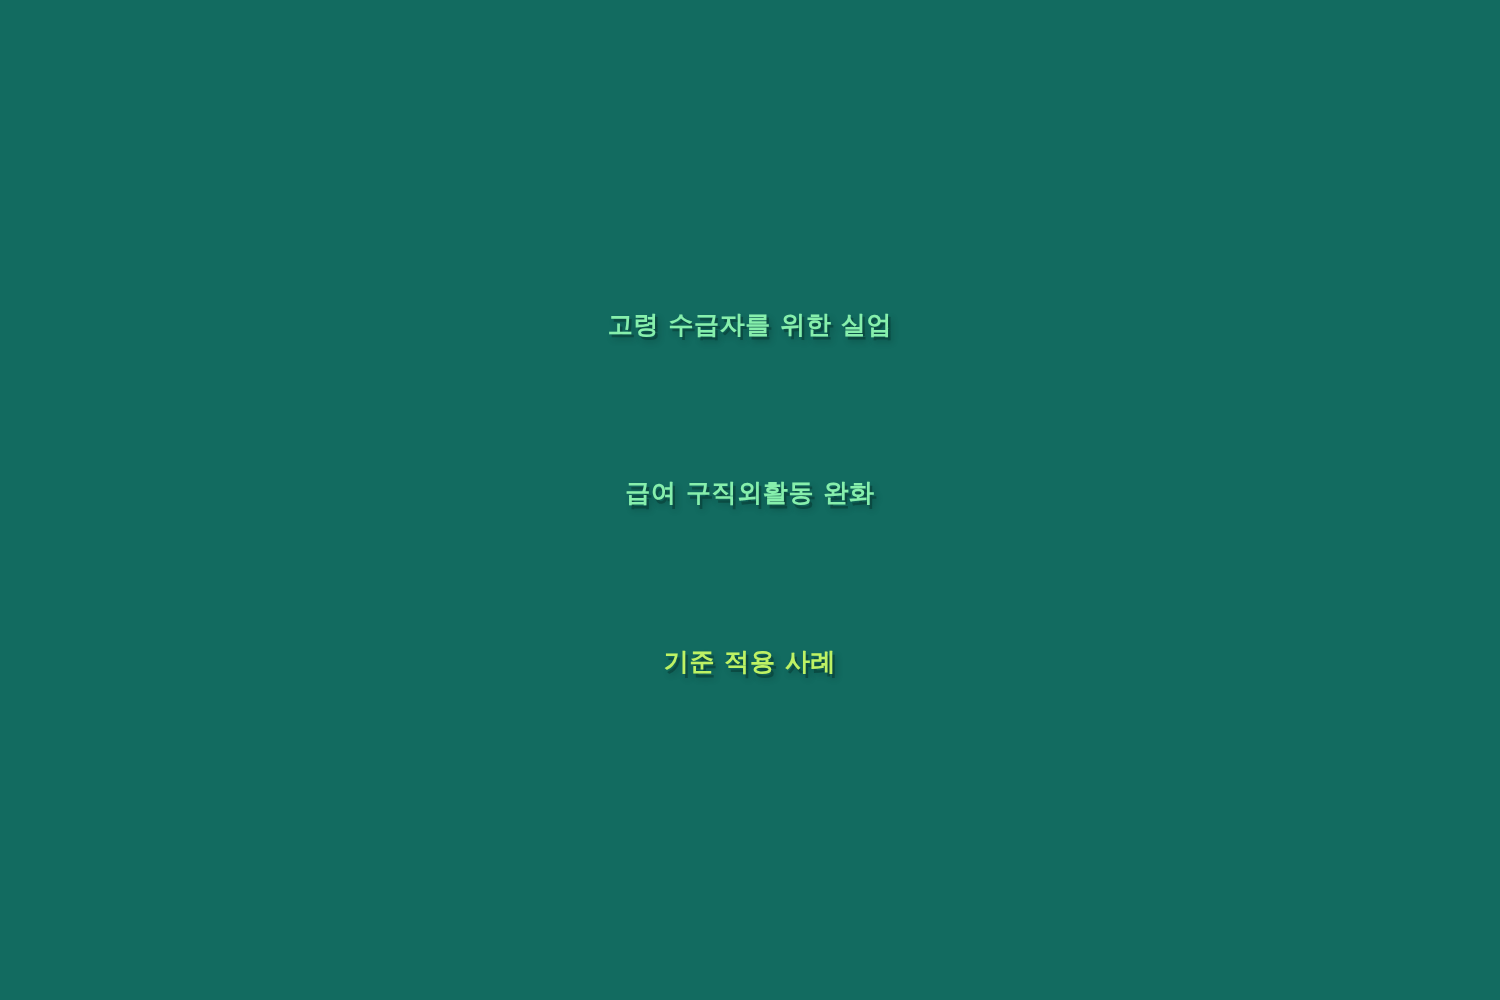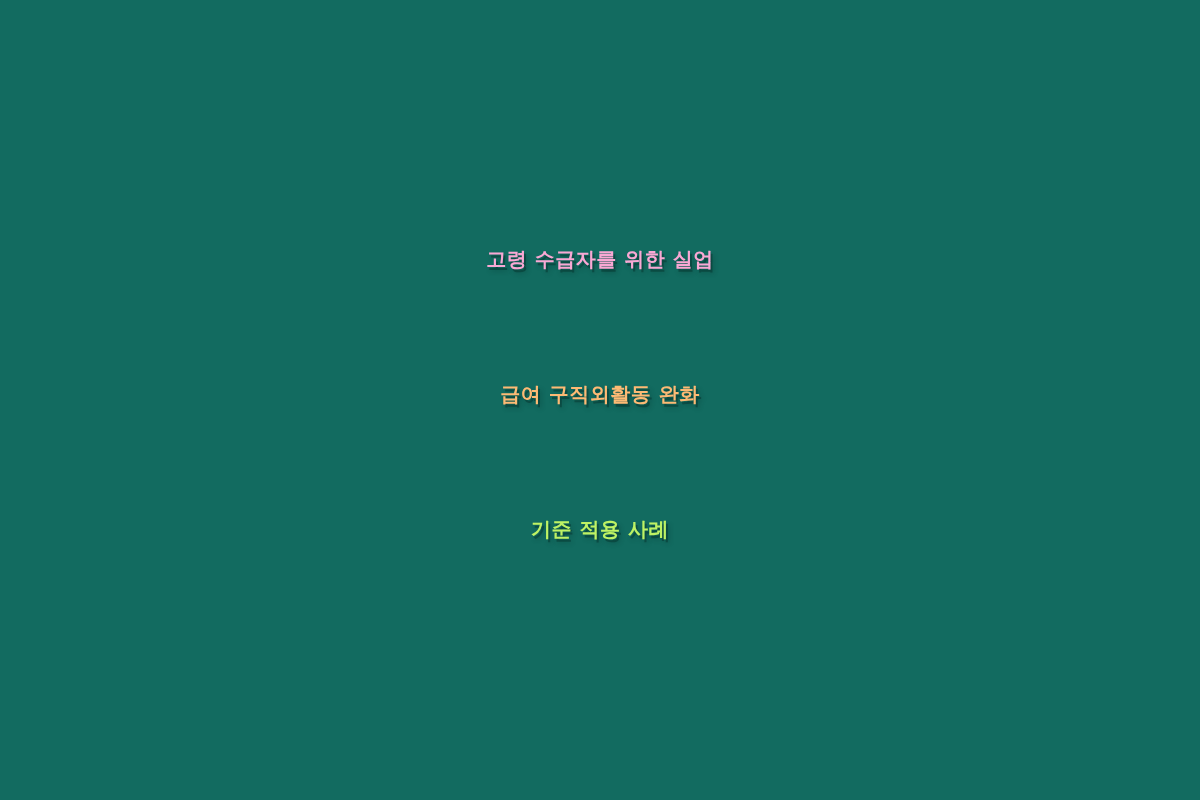--- a/index.html
+++ b/index.html
@@ -58,21 +58,21 @@
   .headline-line.line-2 { font-size: 99px; }
   .headline-line.line-3 { font-size: 99px; }
 </style>
 </head>
 <body style="background: rgb(18, 107, 96);">
 
 <div id="banner" style="background: rgb(18, 107, 96);">
 
   <div id="headline-block">
 
-    <span class="headline-line line-1" style="color: #f9a8d4; font-size: 20px;">고령 수급자를 위한 실업</span>
+    <span class="headline-line line-1" style="color: #86efac; font-size: 20px;">고령 수급자를 위한 실업</span>
 
-    <span class="headline-line line-2" style="color: #fdba74; font-size: 20px;">급여 구직외활동 완화</span>
+    <span class="headline-line line-2" style="color: #86efac; font-size: 20px;">급여 구직외활동 완화</span>
 
     <span class="headline-line line-3" style="color: #bef264; font-size: 20px;">기준 적용 사례</span>
 
   </div>
 
 </div>
 
 </body></html>

